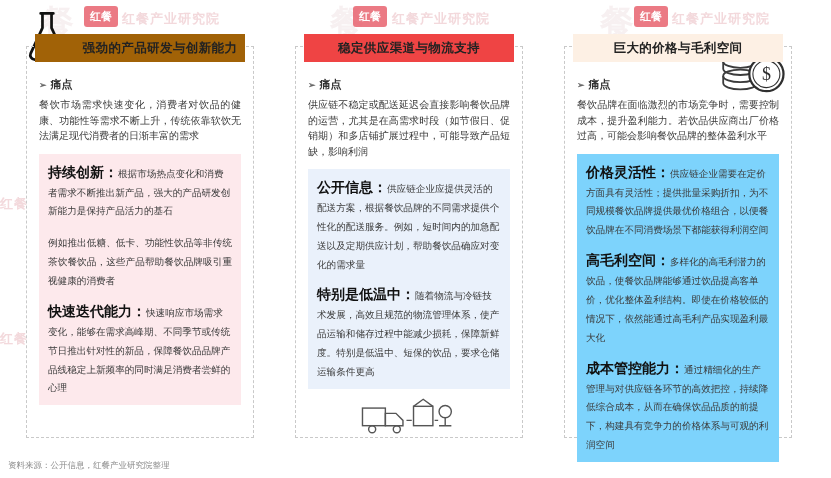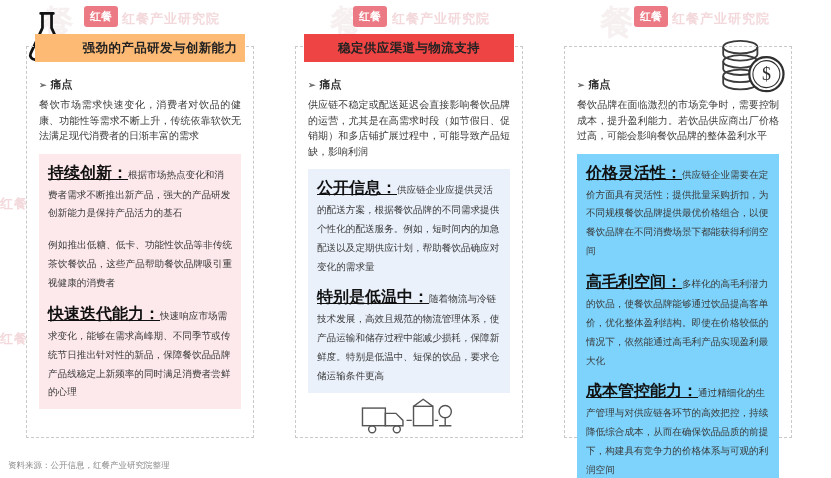--- a/index.html
+++ b/index.html
@@ -74,21 +74,21 @@
     right: 8px;
     height: 28px;
     display: flex;
     align-items: center;
     justify-content: center;
     font-size: 12.5px;
     font-weight: bold;
     color: #222;
     letter-spacing: .4px;
   }
-  .col-1 .col-head { background: #fdba74; padding-left: 40px; }
+  .col-1 .col-head { background: #a16207; padding-left: 40px; }
   .col-2 .col-head { background: #ef4444; }
   .col-3 .col-head { background: #fdf0e4; }
 
   .col-body {
     padding: 30px 12px 10px 12px;
     box-sizing: border-box;
     height: 100%;
   }
 
   .paintip {
@@ -116,25 +116,24 @@
     padding: 9px 9px 9px 9px;
     box-sizing: border-box;
   }
   .col-1 .cap-block { background: #fde9ec; }
   .col-2 .cap-block { background: #eaf1fb; }
   .col-3 .cap-block { background: #7dd3fc; }
 
   .cap-item { margin-bottom: 13px; }
   .cap-item:last-child { margin-bottom: 0; }
   .cap-title {
-    font-size: 16px;
+    font-size: 14px;
     font-weight: bold;
     color: #111;
     display: inline;
-    text-decoration: underline;
   }
   .cap-body {
     font-size: 9.6px;
     line-height: 1.55;
     color: #3a3a3a;
     display: inline;
     text-align: justify;
   }
   .cap-para {
     text-align: justify;
@@ -261,20 +260,21 @@
           <span class="cap-title">公开信息：</span><span class="cap-body">供应链企业应提供灵活的配送方案，根据餐饮品牌的不同需求提供个性化的配送服务。例如，短时间内的加急配送以及定期供应计划，帮助餐饮品确应对变化的需求量</span>
         </div>
         <div class="cap-item">
           <span class="cap-title">特别是低温中：</span><span class="cap-body">随着物流与冷链技术发展，高效且规范的物流管理体系，使产品运输和储存过程中能减少损耗，保障新鲜度。特别是低温中、短保的饮品，要求仓储运输条件更高</span>
         </div>
       </div>
     </div>
   </div>
 
   <div class="col col-3">
+    <div class="col-head">巨大的价格与毛利空间</div>
     <div class="col-body">
       <div class="paintip">
         <span class="arrow">➢</span>
         <span>痛点</span>
       </div>
       <div class="pain-text">餐饮品牌在面临激烈的市场竞争时，需要控制成本，提升盈利能力。若饮品供应商出厂价格过高，可能会影响餐饮品牌的整体盈利水平</div>
       <div class="cap-block">
         <div class="cap-item">
           <span class="cap-title">价格灵活性：</span><span class="cap-body">供应链企业需要在定价方面具有灵活性；提供批量采购折扣，为不同规模餐饮品牌提供最优价格组合，以便餐饮品牌在不同消费场景下都能获得利润空间</span>
         </div>

